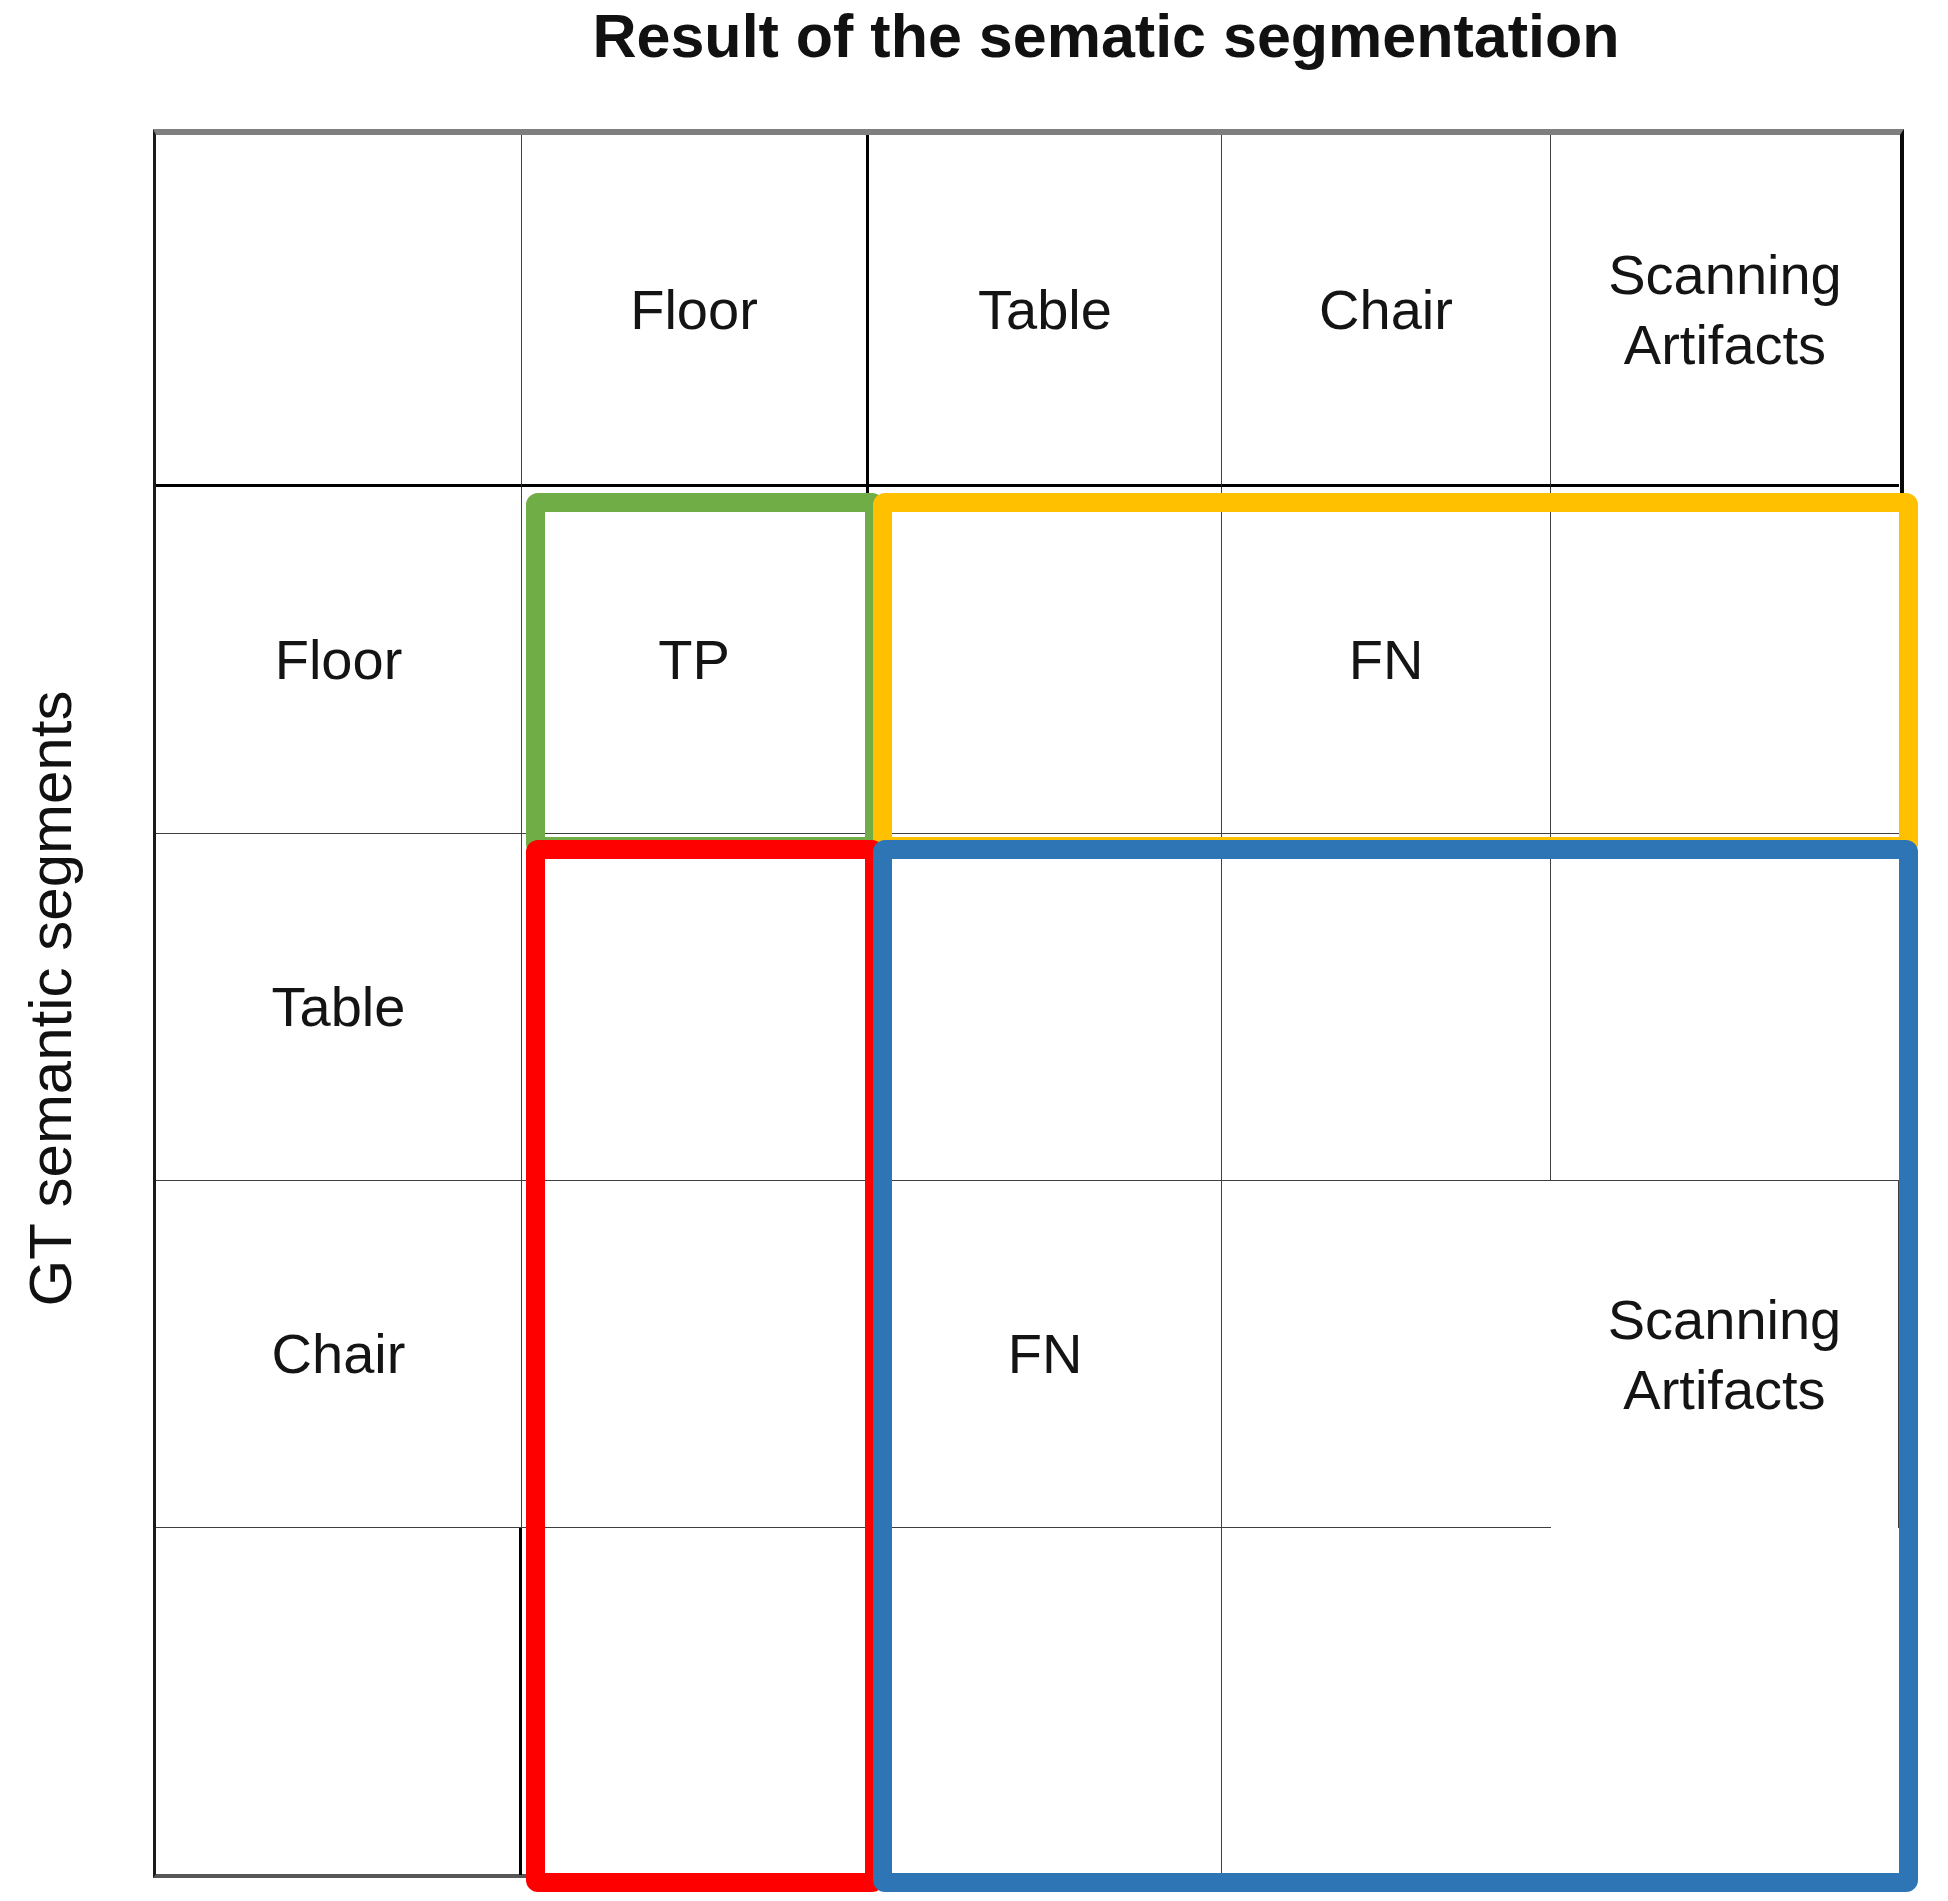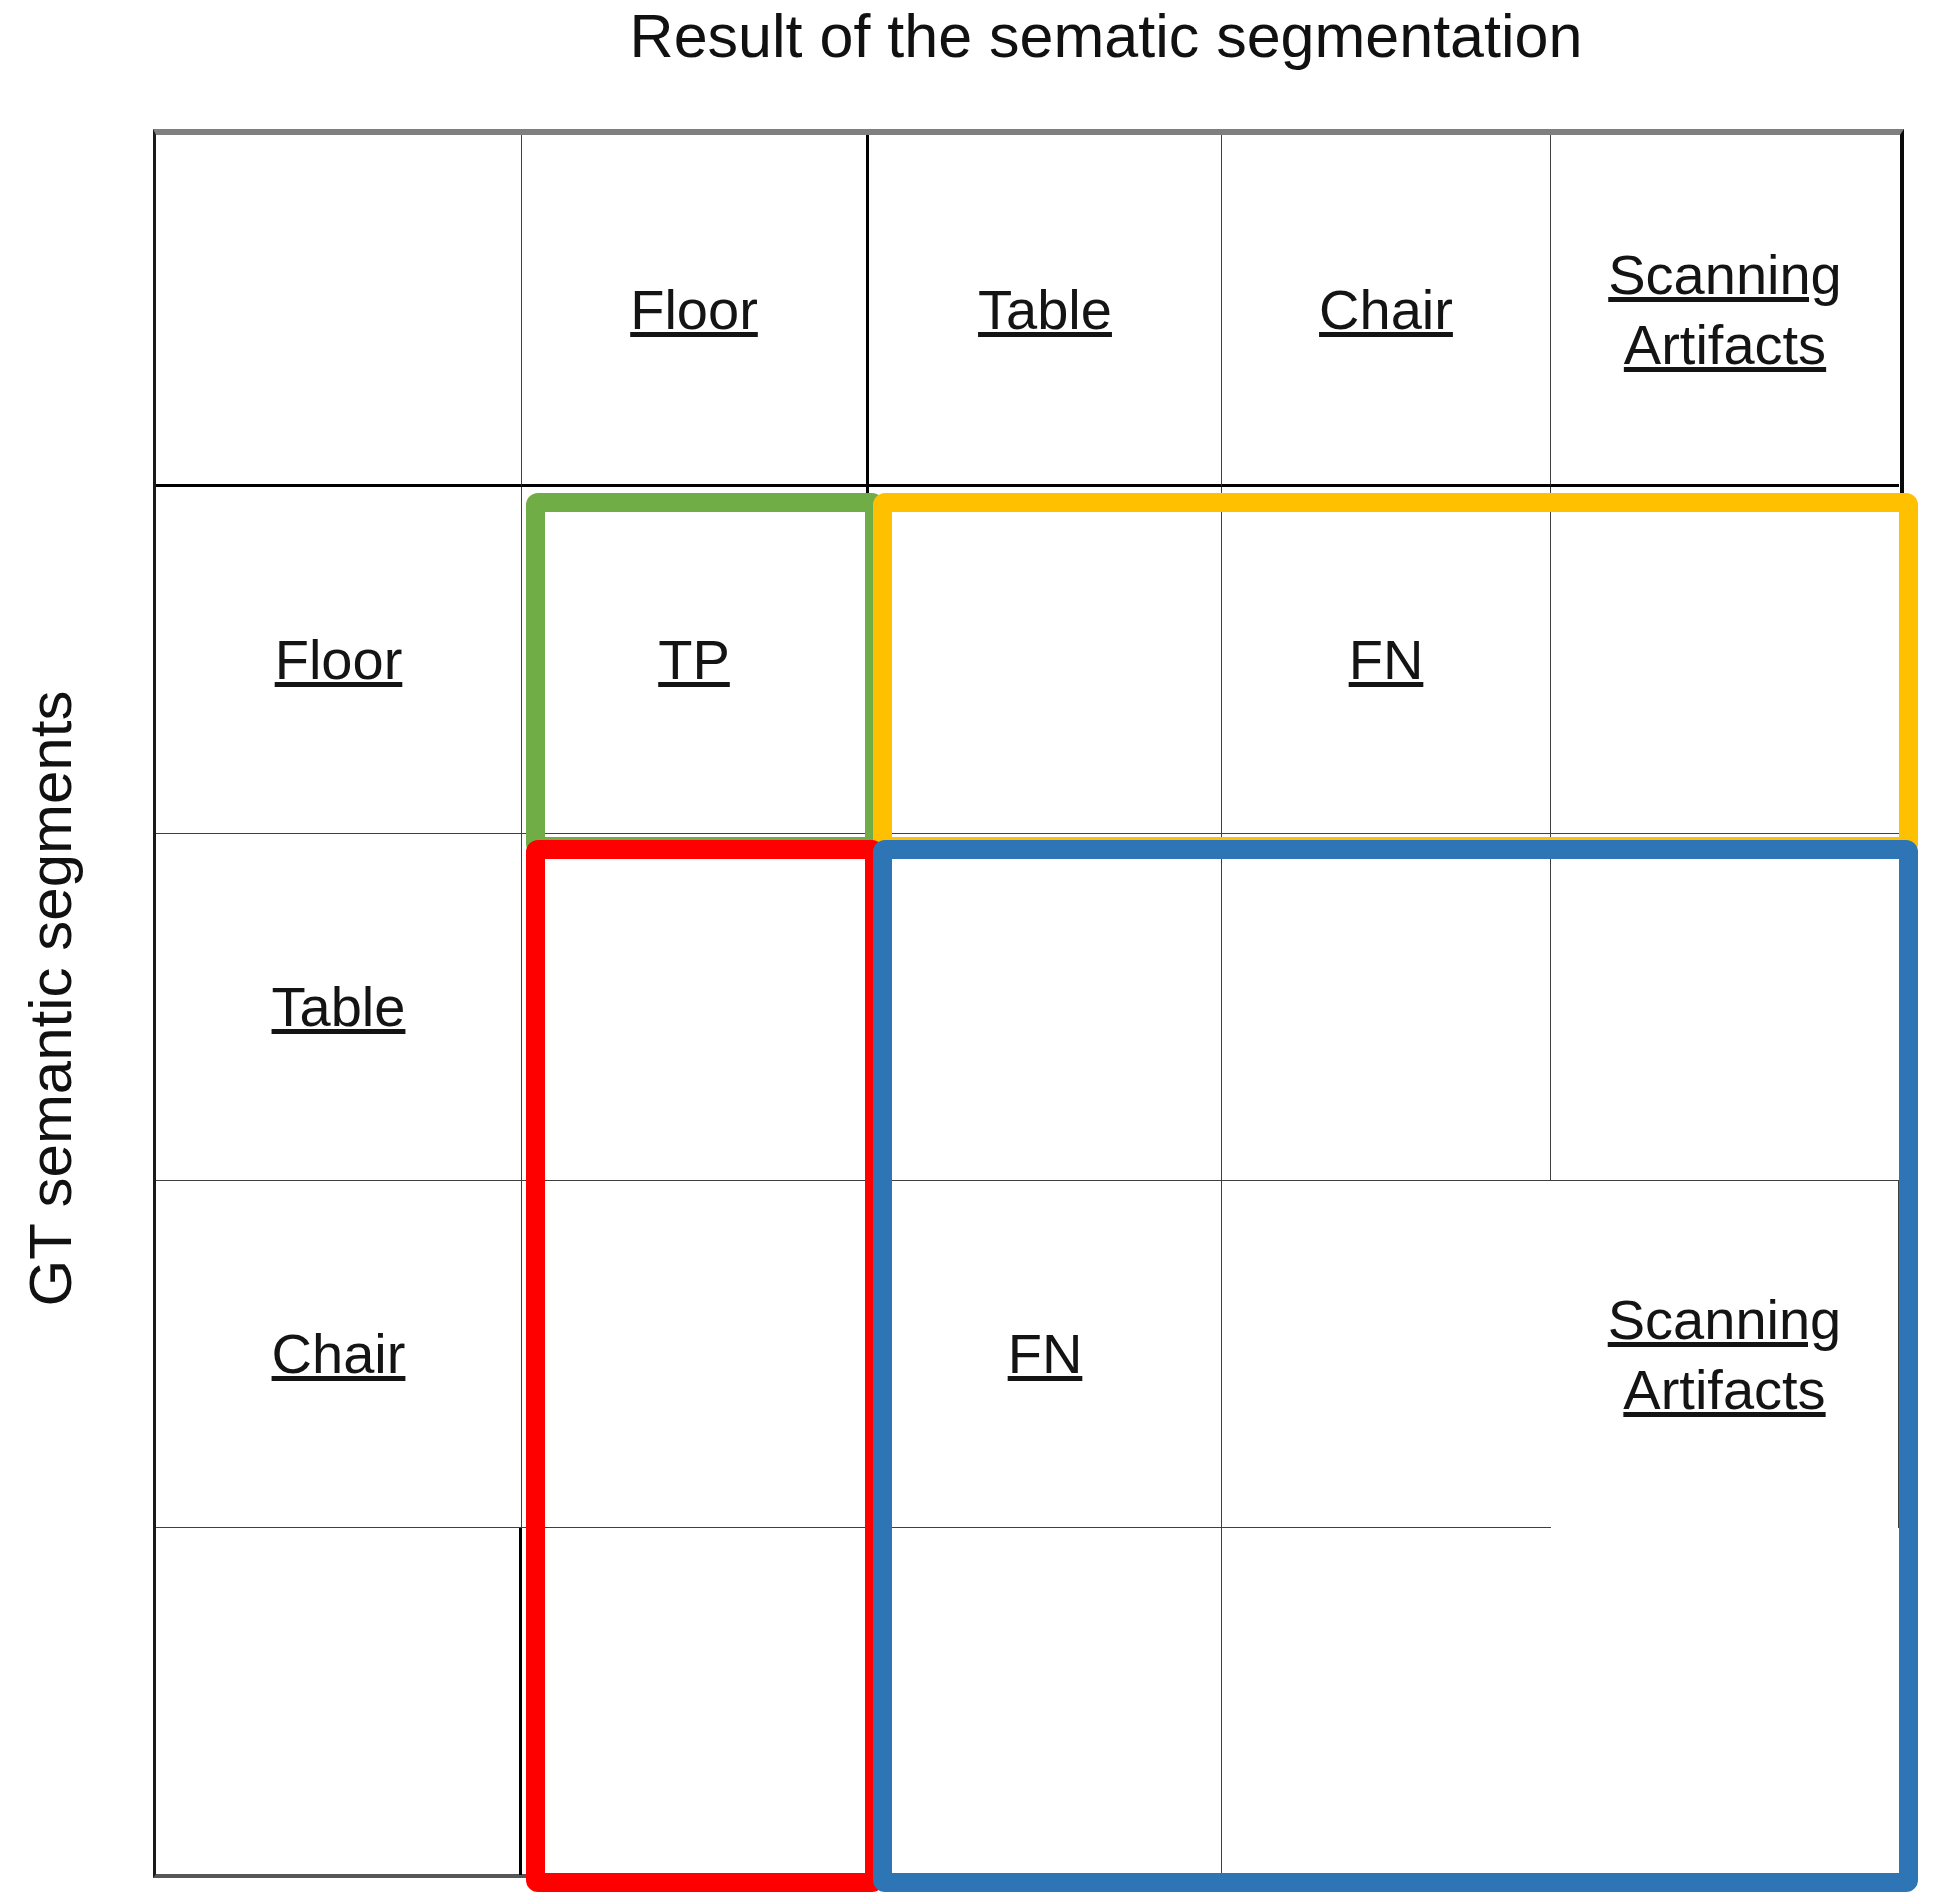--- a/index.html
+++ b/index.html
@@ -21,20 +21,21 @@
     top: 3.4px;
     left: 153px;
     width: 1744px;
     padding-left: 162px;
     box-sizing: border-box;
     text-align: center;
     font-size: 61px;
     line-height: 1.1;
     white-space: nowrap;
     color: #111111;
+    font-weight: bold;
   }
   .y-axis {
     position: absolute;
     left: 0px;
     top: 129px;
     width: 102px;
     height: 1739px;
     display: flex;
     align-items: center;
     justify-content: center;
@@ -51,21 +52,20 @@
     top: 129px;
     width: 1744px;
     height: 1739px;
     border-top: 6px solid #7f7f7f;
     border-left: 3.4px solid #1a1a1a;
     border-right: 4.3px solid #0a0a0a;
     border-bottom: 4.3px solid #565656;
     display: grid;
     grid-template-columns: 366px 347px 353px 329px 348px;
     grid-template-rows: 352px 347px 347px 347px 347px;
-    text-decoration: underline;
   }
   .cell {
     box-sizing: border-box;
     border-right: 1.7px solid #3f3f3f;
     border-bottom: 1.7px solid #3f3f3f;
     display: flex;
     align-items: center;
     justify-content: center;
     text-align: center;
     font-size: 56px;

